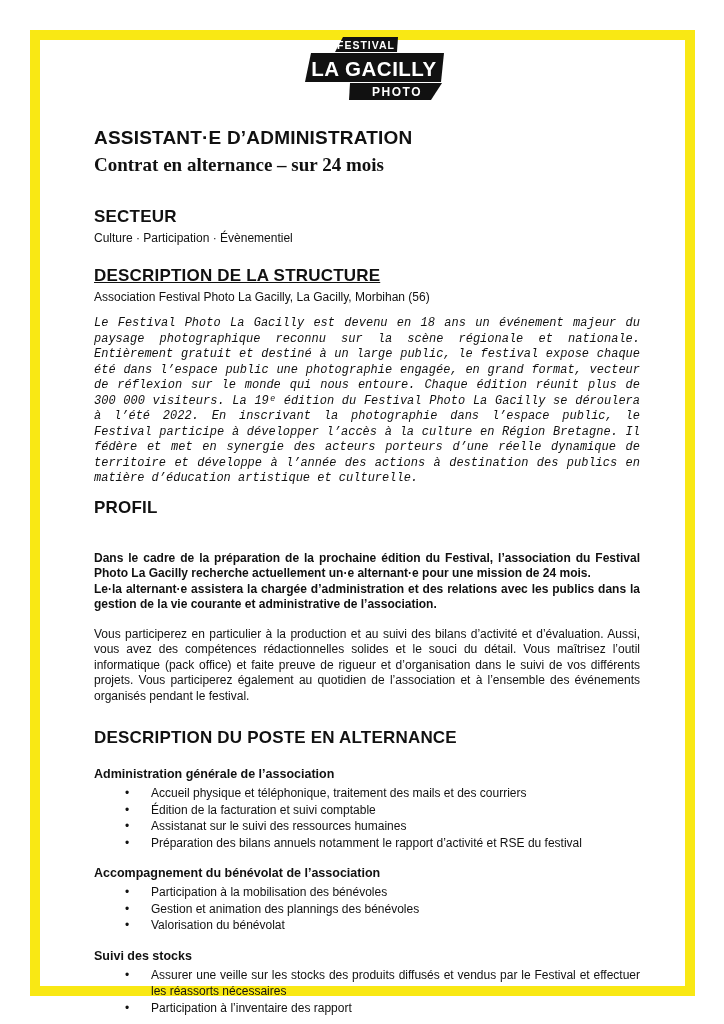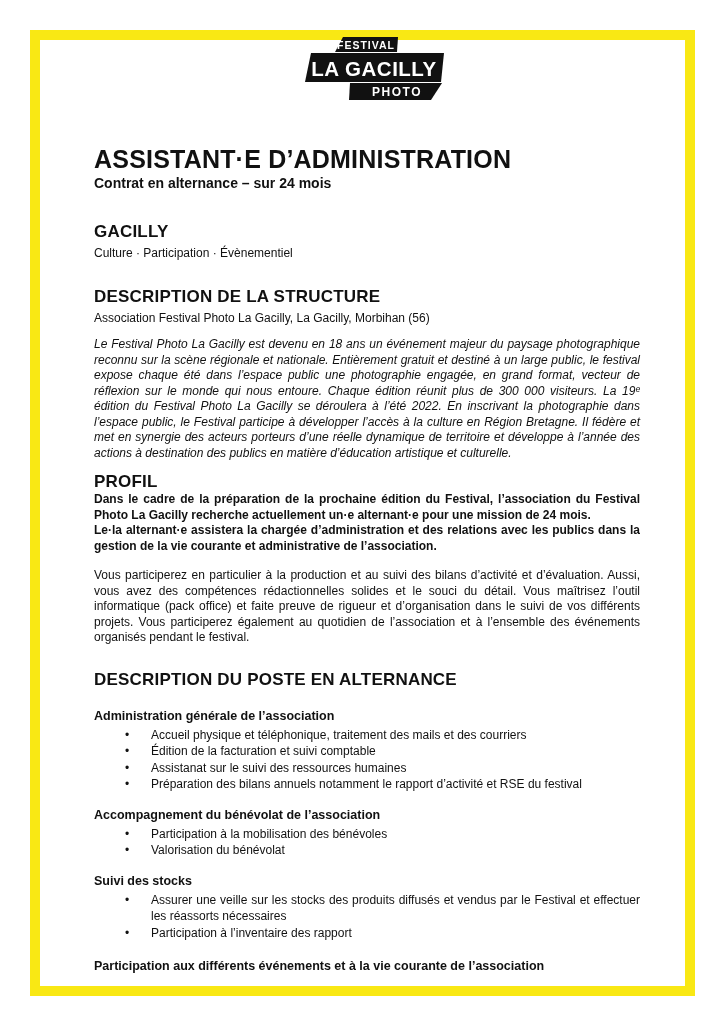--- a/index.html
+++ b/index.html
@@ -31,52 +31,53 @@
     display:flex;
     justify-content:center;
   }
   .logo-wrap svg{display:block;margin-left:18px;}
   .logo-text{
     font-family:"Liberation Sans", sans-serif;
     font-weight:bold;
     fill:#ffffff;
   }
   .title{
-    margin-top:45px;
-    font-size:25px;
+    margin-top:24px;
+    font-size:19px;
     font-weight:bold;
     letter-spacing:0.2px;
     line-height:26px;
   }
   .subtitle{
     margin-top:3px;
-    font-size:14px;
+    font-size:19px;
     font-weight:bold;
+    font-family:Liberation Serif, serif;
   }
   .section-heading{
     margin:0;
     font-size:17px;
     font-weight:bold;
     letter-spacing:0.2px;
     line-height:20px;
   }
   .mt-secteur{margin-top:31px;}
-  .mt-structure{margin-top:25px;}
+  .mt-structure{margin-top:19px;text-decoration:underline;}
   .mt-profil{margin-top:11px;}
   .mt-poste{margin-top:24px;}
   .body-text{
     font-size:12px;
     line-height:15.5px;
   }
   .sub-line{margin-top:4px;}
   .para{margin-top:11px;}
   .just{text-align:justify;}
-  .italic{font-style:italic;}
+  .italic{font-style:italic;font-family:Liberation Mono, monospace;}
   .bold{font-weight:bold;}
-  .para-profil-intro{margin-top:0;}
+  .para-profil-intro{margin-top:33px;}
   .para-profil-body{margin-top:14px;}
   .group-title{
     font-size:12.5px;
     font-weight:bold;
     margin-top:14px;
     line-height:16px;
   }
   .group-title.first{margin-top:18px;}
   .group-title.last{margin-top:17px;}
   ul.bullets{
@@ -111,21 +112,21 @@
       <polygon points="45,46 137,46 126,63 44,63" fill="#111111"></polygon>
       <text class="logo-text" x="61" y="12" font-size="10.5" letter-spacing="1" text-anchor="middle">FESTIVAL</text>
       <text class="logo-text" x="69" y="38.5" font-size="20.5" letter-spacing="0.5" text-anchor="middle">LA GACILLY</text>
       <text class="logo-text" x="92" y="59" font-size="12" letter-spacing="1.5" text-anchor="middle">PHOTO</text>
     </svg>
   </div>
 
   <div class="title">ASSISTANT·E D’ADMINISTRATION</div>
   <div class="subtitle">Contrat en alternance – sur 24 mois</div>
 
-  <h2 class="section-heading mt-secteur">GACILLY</h2>
+  <h2 class="section-heading mt-secteur">SECTEUR</h2>
   <div class="body-text sub-line">Culture · Participation · Évènementiel</div>
 
   <h2 class="section-heading mt-structure">DESCRIPTION DE LA STRUCTURE</h2>
   <div class="body-text sub-line">Association Festival Photo La Gacilly, La Gacilly, Morbihan (56)</div>
   <div class="body-text para italic just">Le Festival Photo La Gacilly est devenu en 18 ans un événement majeur du paysage photographique reconnu sur la scène régionale et nationale. Entièrement gratuit et destiné à un large public, le festival expose chaque été dans l’espace public une photographie engagée, en grand format, vecteur de réflexion sur le monde qui nous entoure. Chaque édition réunit plus de 300 000 visiteurs. La 19ᵉ édition du Festival Photo La Gacilly se déroulera à l’été 2022. En inscrivant la photographie dans l’espace public, le Festival participe à développer l’accès à la culture en Région Bretagne. Il fédère et met en synergie des acteurs porteurs d’une réelle dynamique de territoire et développe à l’année des actions à destination des publics en matière d’éducation artistique et culturelle.</div>
 
   <h2 class="section-heading mt-profil">PROFIL</h2>
   <div class="body-text bold just para-profil-intro">Dans le cadre de la préparation de la prochaine édition du Festival, l’association du Festival Photo La Gacilly recherche actuellement un·e alternant·e pour une mission de 24 mois.</div>
   <div class="body-text bold just">Le·la alternant·e assistera la chargée d’administration et des relations avec les publics dans la gestion de la vie courante et administrative de l’association.</div>
   <div class="body-text just para-profil-body">Vous participerez en particulier à la production et au suivi des bilans d’activité et d’évaluation. Aussi, vous avez des compétences rédactionnelles solides et le souci du détail. Vous maîtrisez l’outil informatique (pack office) et faite preuve de rigueur et d’organisation dans le suivi de vos différents projets. Vous participerez également au quotidien de l’association et à l’ensemble des événements organisés pendant le festival.</div>
@@ -139,20 +140,21 @@
       <li>Édition de la facturation et suivi comptable</li>
       <li>Assistanat sur le suivi des ressources humaines</li>
       <li>Préparation des bilans annuels notamment le rapport d’activité et RSE du festival</li>
     </ul>
   </div>
 
   <div class="group">
     <div class="group-title">Accompagnement du bénévolat de l’association</div>
     <ul class="bullets">
       <li>Participation à la mobilisation des bénévoles</li>
+      <li>Gestion et animation des plannings des bénévoles</li>
       <li>Valorisation du bénévolat</li>
     </ul>
   </div>
 
   <div class="group">
     <div class="group-title">Suivi des stocks</div>
     <ul class="bullets">
       <li class="just">Assurer une veille sur les stocks des produits diffusés et vendus par le Festival et effectuer les réassorts nécessaires</li>
       <li>Participation à l’inventaire des rapport</li>
     </ul>

